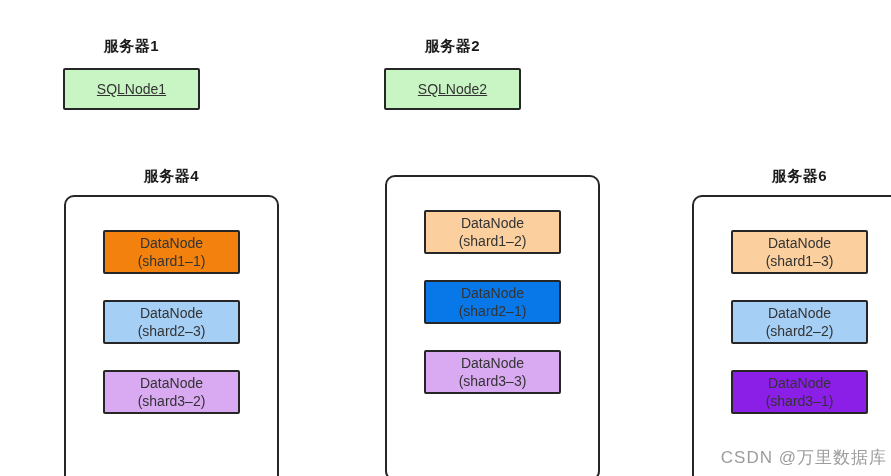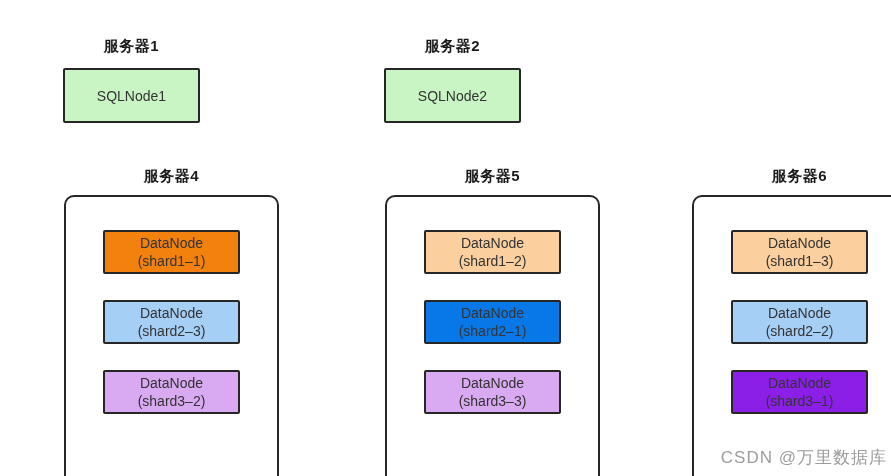--- a/index.html
+++ b/index.html
@@ -8,24 +8,25 @@
     font-family:"Liberation Sans","DejaVu Sans",sans-serif;color:#333333;
   }
   .col{position:absolute;width:215px;}
   .sql-col{top:36px;}
   .data-col{top:166px;padding-left:40px;}
   .srv-label{
     text-align:center;font-size:15px;line-height:20px;color:#1a1a1a;
     letter-spacing:0.5px;font-weight:700;
   }
   .sql-box{
-    width:137px;height:55px;margin:12px auto 0 auto;box-sizing:border-box;
+    width:137px;height:42px;margin:12px auto 0 auto;box-sizing:border-box;
     border:2px solid #262626;border-radius:2px;
     display:flex;align-items:center;justify-content:center;
     font-size:14px;
+    text-decoration:underline;
   }
   .server-box{
     width:215px;height:306px;margin-top:9px;box-sizing:border-box;
     border:2px solid #262626;border-radius:10px;background:#ffffff;
     padding-top:33px;
   }
   .data-box{
     width:137px;height:44px;margin:0 auto 26px auto;box-sizing:border-box;
     border:2px solid #262626;border-radius:2px;
     display:flex;flex-direction:column;align-items:center;justify-content:center;
@@ -69,21 +70,20 @@
         <div>(shard2–3)</div>
       </div>
       <div class="data-box" style="background-color: rgb(217, 169, 242);">
         <div>DataNode</div>
         <div>(shard3–2)</div>
       </div>
     </div>
   </div>
 
   <div class="col data-col" style="left:345px">
-    <div class="srv-label">服务器5</div>
     <div class="server-box">
       <div class="data-box" style="background-color: rgb(251, 208, 158);">
         <div>DataNode</div>
         <div>(shard1–2)</div>
       </div>
       <div class="data-box" style="background-color: rgb(8, 120, 232);">
         <div>DataNode</div>
         <div>(shard2–1)</div>
       </div>
       <div class="data-box" style="background-color: rgb(217, 169, 242);">

